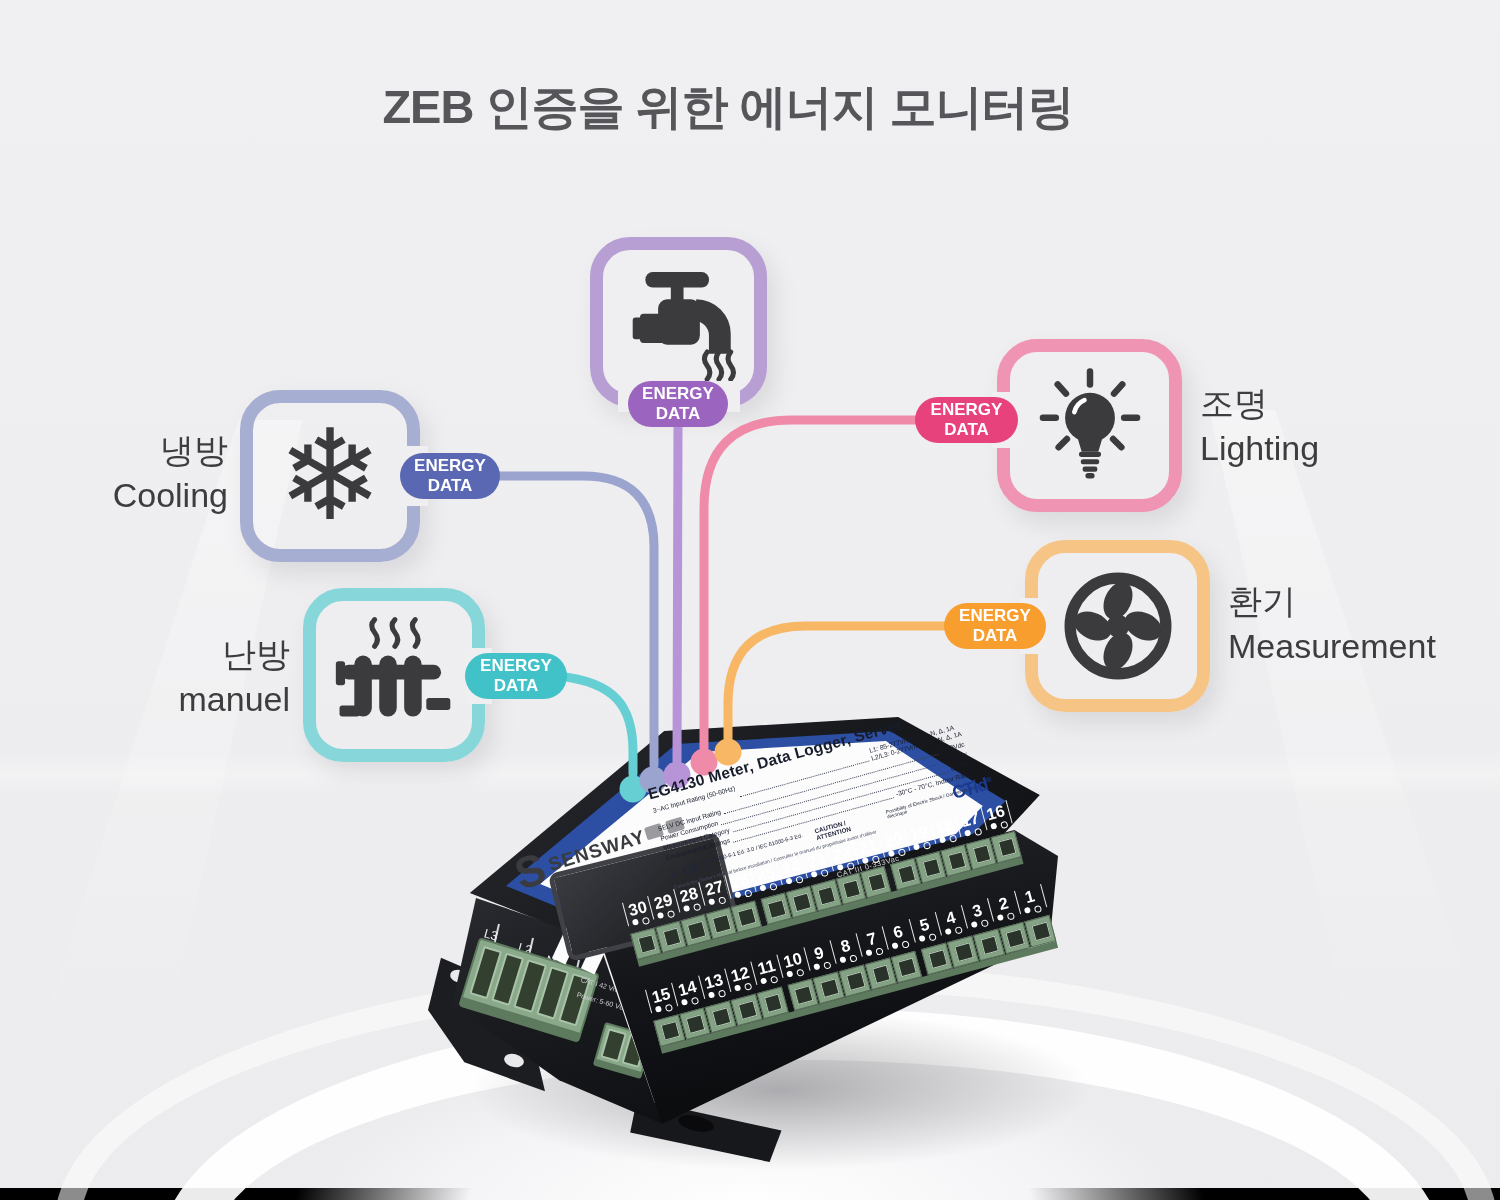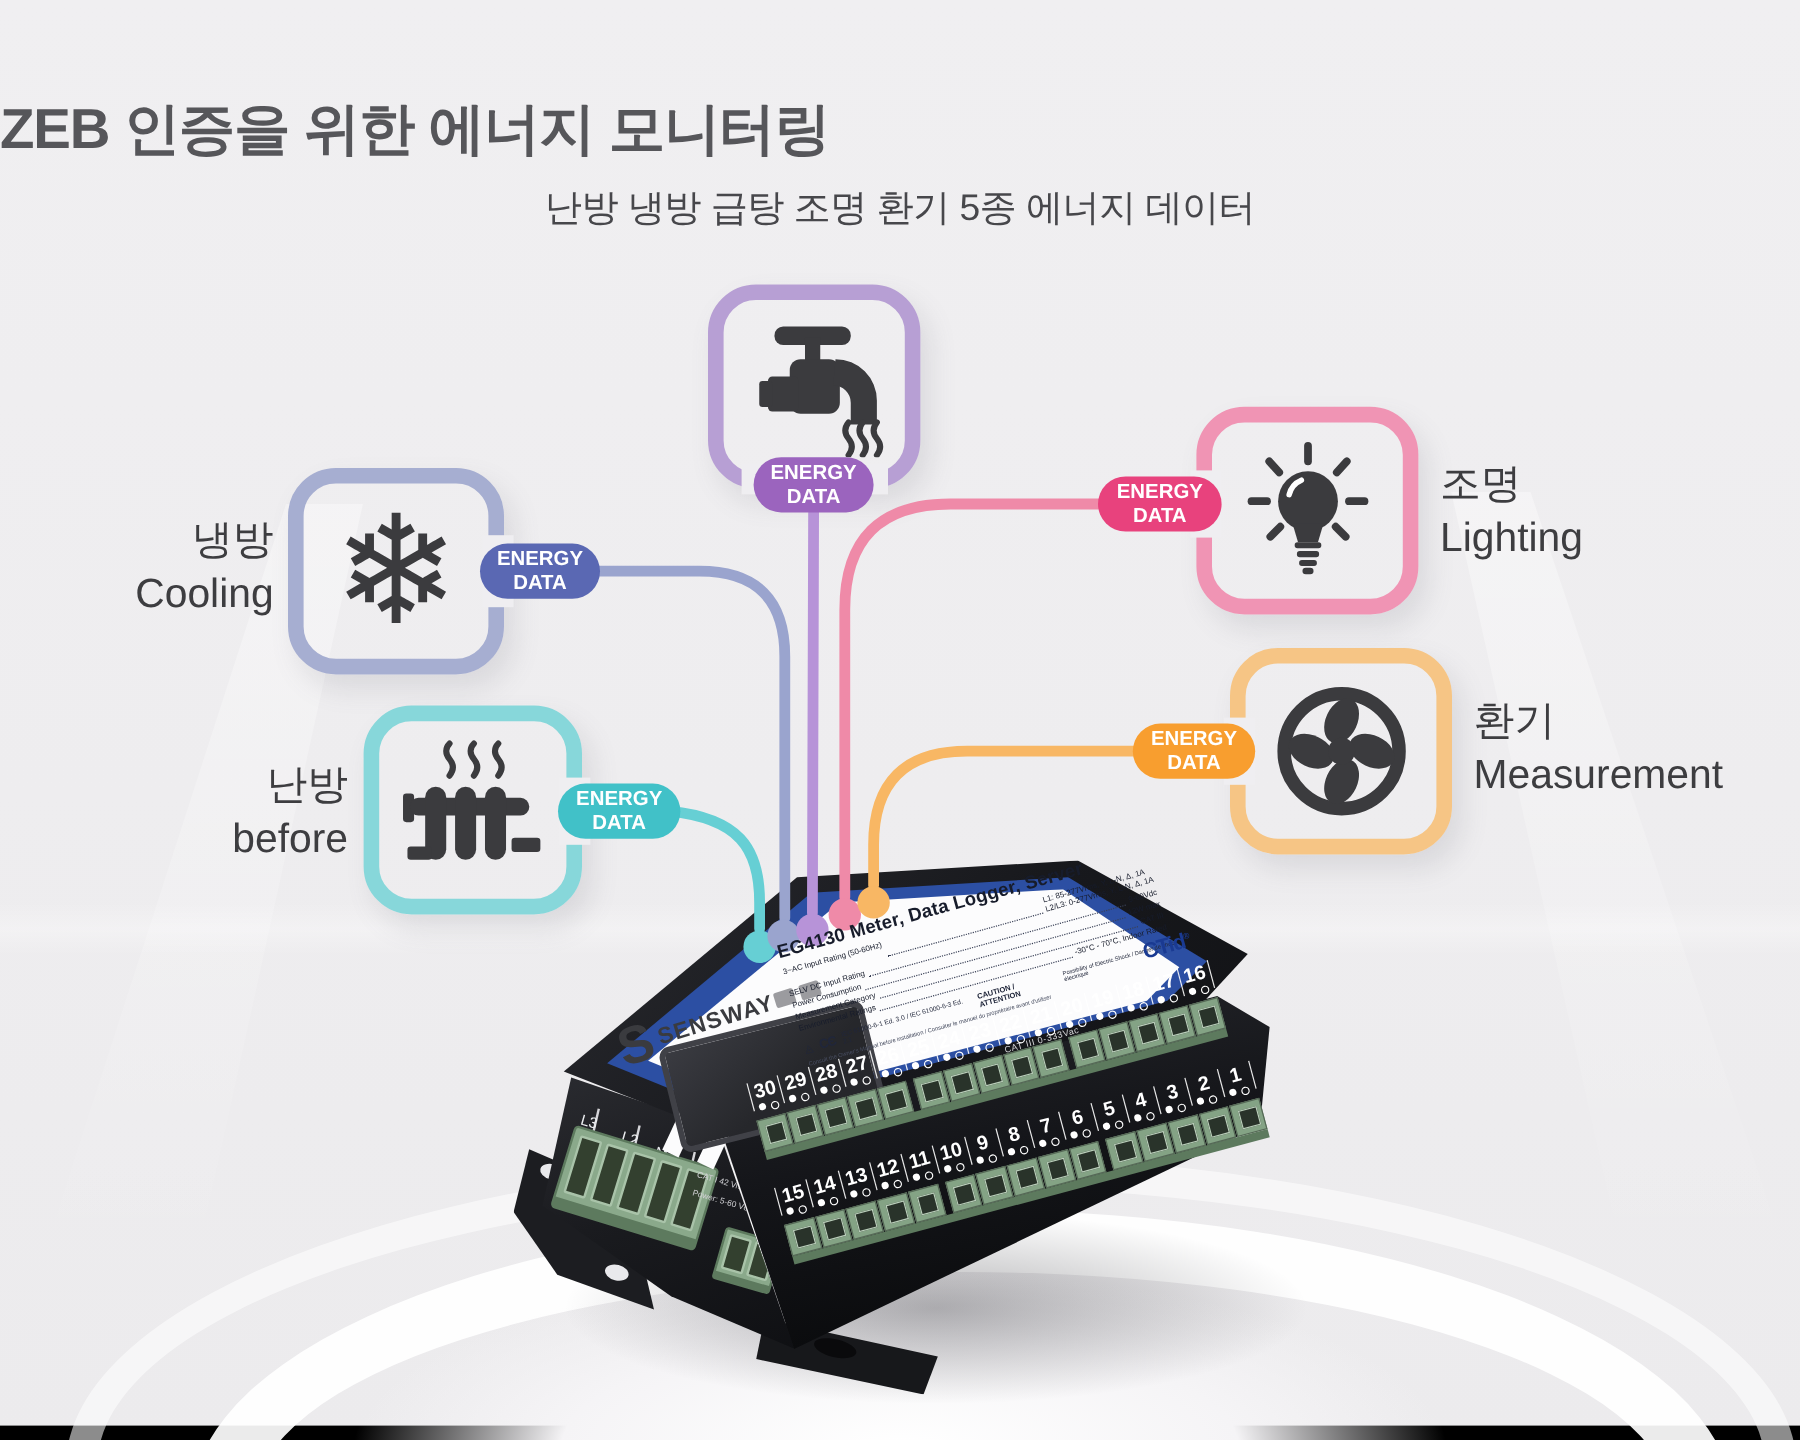--- a/index.html
+++ b/index.html
@@ -15,21 +15,21 @@
   #beam-mid{left:0;top:752px;width:1500px;height:44px;background:linear-gradient(180deg,rgba(255,255,255,0),rgba(255,255,255,.5),rgba(255,255,255,0));opacity:.6;}
 
   
   .ring{position:absolute;border-radius:50%;}
   #ring-outer{left:55px;top:962px;width:1390px;height:468px;border:26px solid rgba(255,255,255,.55);}
   #ring-mid{left:160px;top:1008px;width:1180px;height:384px;border:52px solid rgba(255,255,255,.92);}
   #ring-inner{left:295px;top:1058px;width:910px;height:296px;background:radial-gradient(closest-side,#ffffff 0%,#f5f4f6 62%,rgba(245,244,246,0) 100%);}
   #bottom-bar{left:0;top:1188px;width:1500px;height:12px;background:#000;}
 
   
-  #page-title{left:0;top:76px;width:1456px;text-align:left;font-size:47px;font-weight:bold;color:#56565a;letter-spacing:-1px;}
+  #page-title{left:0;top:76px;width:1456px;text-align:center;font-size:47px;font-weight:bold;color:#56565a;letter-spacing:-1px;}
   #page-subtitle{left:0;top:152px;width:1500px;text-align:center;font-size:31px;font-weight:500;color:#47474b;letter-spacing:-0.5px;}
 
   
   .cat-box{position:absolute;border-style:solid;border-width:13px;border-radius:40px;
            box-shadow:8px 12px 22px rgba(110,110,125,.16);display:flex;align-items:center;justify-content:center;}
   #box-hotwater{left:590px;top:237px;width:151px;height:144px;}
   #box-cooling{left:240px;top:390px;width:154px;height:146px;}
   #box-lighting{left:997px;top:339px;width:159px;height:147px;}
   #box-heating{left:303px;top:588px;width:156px;height:148px;}
   #box-ventilation{left:1025px;top:540px;width:159px;height:146px;}
@@ -158,21 +158,20 @@
 
   <div class="beam" id="beam-left"></div>
   <div class="beam" id="beam-right"></div>
   <div id="beam-mid" class="abs"></div>
   <div id="bottom-bar" class="abs"></div>
   <div class="ring abs" id="ring-outer"></div>
   <div class="ring abs" id="ring-mid"></div>
   <div class="ring abs" id="ring-inner"></div>
 
   <div class="abs" id="page-title">ZEB 인증을 위한 에너지 모니터링</div>
-  <div class="abs" id="page-subtitle">난방 냉방 급탕 조명 환기 5종 에너지 데이터</div>
 
   <svg id="lines-svg" width="1500" height="1200" viewBox="0 0 1500 1200">
     <g fill="none" stroke-width="9" stroke-linecap="round">
       <path d="M 558 676 C 615 682 633 706 633 752 L 633 774" stroke="#66cfd4"></path>
       <path d="M 500 476 L 583 476 Q 654 476 654 547 L 654 765" stroke="#9aa4ce"></path>
       <path d="M 678 427 L 677 761" stroke="#b793d8"></path>
       <path d="M 915 420 L 792 420 Q 704 420 704 508 L 704 748" stroke="#ef8aa8"></path>
       <path d="M 944 626 L 806 626 Q 728 626 728 704 L 728 738" stroke="#f8b764"></path>
     </g>
     <g>
@@ -291,21 +290,21 @@
   <div class="cat-label" id="label-cooling">
     <div>냉방</div>
     <div>Cooling</div>
   </div>
   <div class="cat-label" id="label-lighting">
     <div>조명</div>
     <div>Lighting</div>
   </div>
   <div class="cat-label" id="label-heating">
     <div>난방</div>
-    <div>before</div>
+    <div>manuel</div>
   </div>
   <div class="cat-label" id="label-ventilation">
     <div>환기</div>
     <div>Measurement</div>
   </div>
 
   <div class="abs" id="device-shadow"></div>
 
   <div class="face" id="flange-left">
     <div class="flange-hole" id="flange-hole-1"></div>

